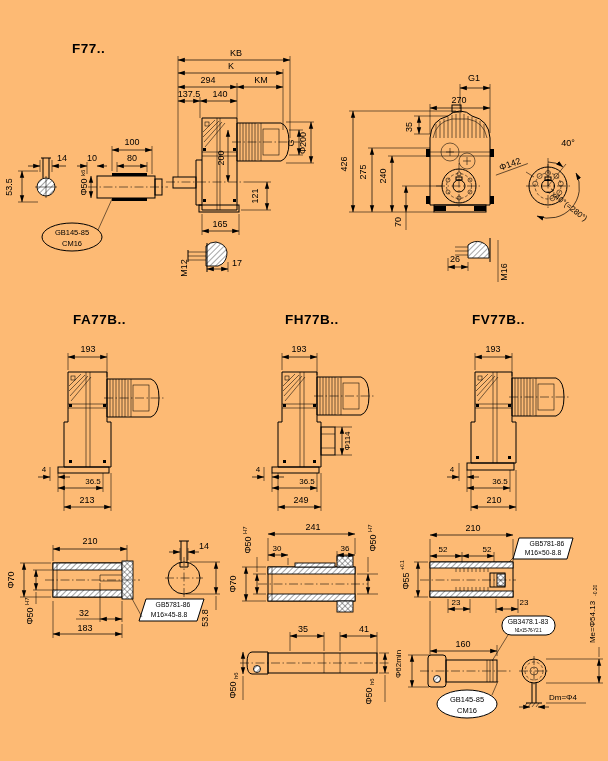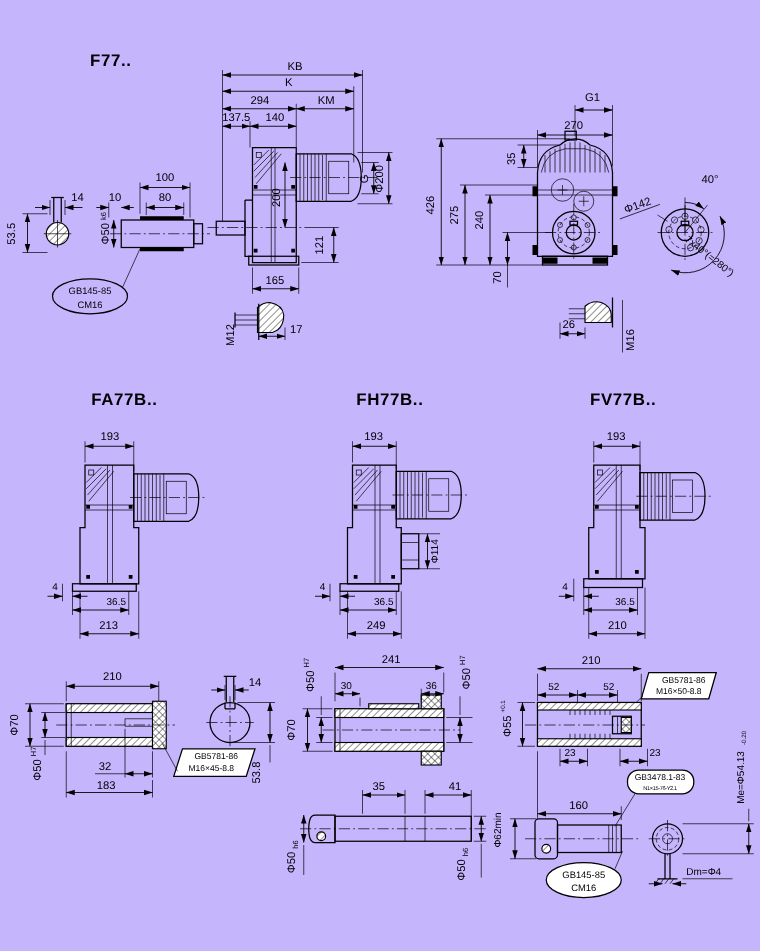--- a/index.html
+++ b/index.html
@@ -1,16 +1,16 @@
 <!DOCTYPE html>
 <html><head>
 <meta charset="utf-8">
 <style>
   html,body{margin:0;padding:0;background:#fff;}
-  #canvas{position:relative;width:608px;height:761px;background:#c4b5fd;overflow:hidden;}
+  #canvas{position:relative;width:608px;height:761px;background:#fdba74;overflow:hidden;}
   svg{display:block;}
   svg text{font-family:"Liberation Sans",sans-serif;font-size:9px;fill:#000;}
   .ttl{font-size:13.5px;font-weight:bold;letter-spacing:0.5px;}
   .t8{font-size:8px;}
   .t75{font-size:7.5px;}
   .t7{font-size:6.8px;}
   .t6{font-size:6px;}
   .t5{font-size:5px;}
   .t45{font-size:4.5px;letter-spacing:-0.3px;}
   .ln{stroke:#000;stroke-width:1;fill:none;}

